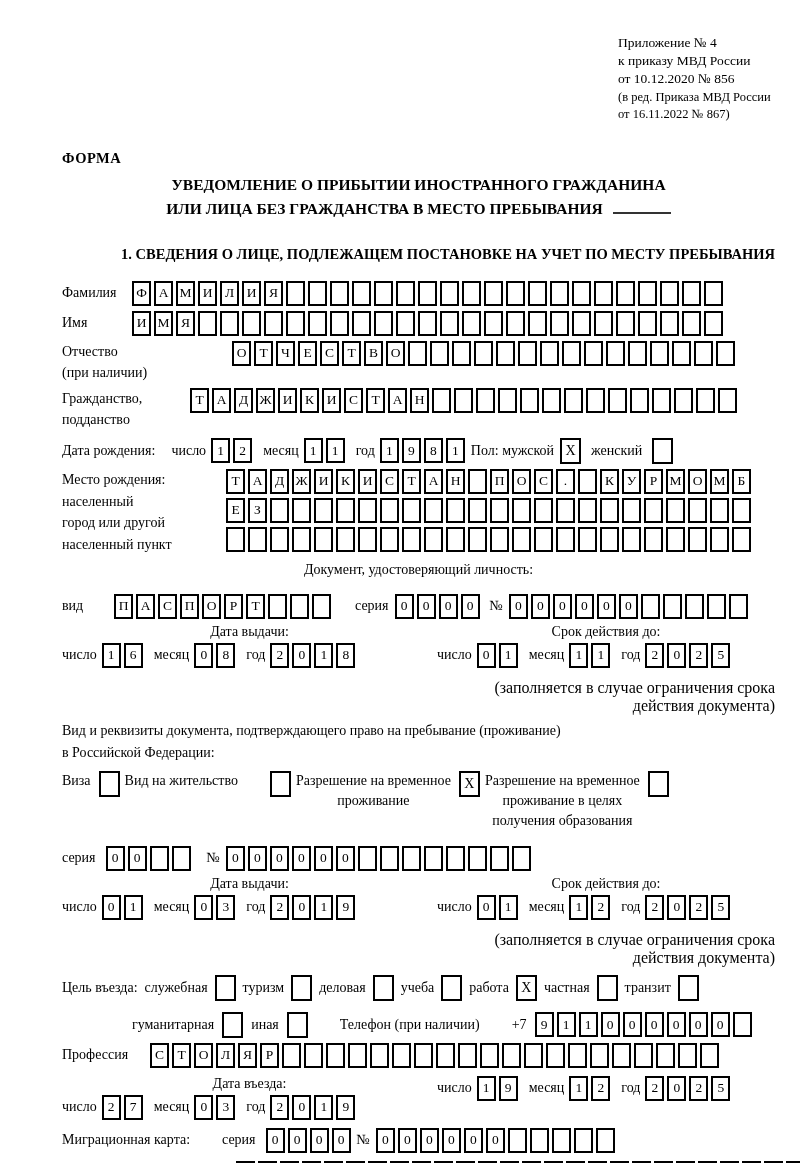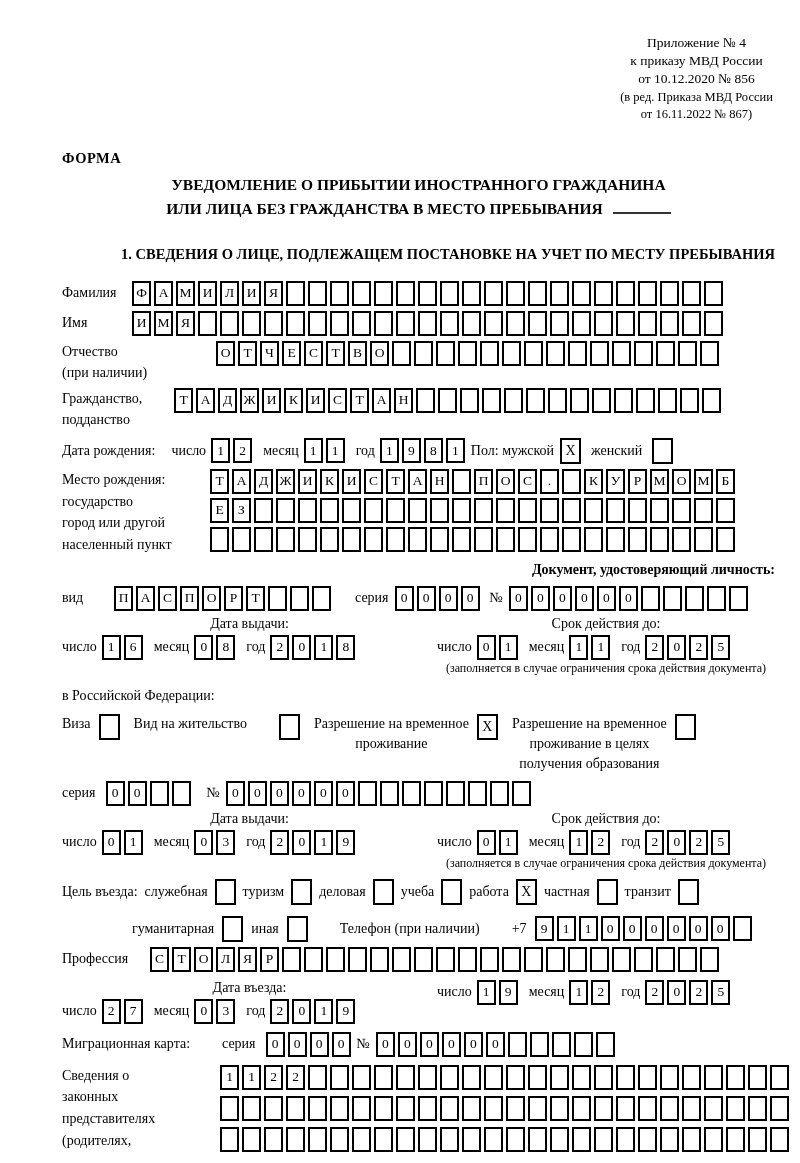--- a/index.html
+++ b/index.html
@@ -6,33 +6,33 @@
   html,body { background:#fff; }
   body {
     width:800px; height:1163px;
     font-family:"Liberation Serif","DejaVu Serif",serif;
     color:#000; font-size:14px;
     overflow:hidden;
   }
   .page { padding:34px 25px 10px 62px; }
 
   
-  .hdr-note { margin-left:556px; line-height:1.35; font-size:13.5px;text-align:center; }
+  .hdr-note { margin-left:556px; line-height:1.35; font-size:13.5px; }
   .hdr-note .small { font-size:12.5px; }
   .form-label { text-align:left; font-weight:bold; margin:28px 32px 6px 0; font-size:14.5px; letter-spacing:0.5px; }
 
   
   .title { text-align:center; font-weight:bold; font-size:15.5px; line-height:1.5; }
   .blank-line { display:inline-block; width:58px; border-bottom:2px solid #333; height:14px; margin-left:10px; }
 
   .section-title { font-weight:bold; font-size:14.5px; margin:26px 0 18px 0;text-align:right; }
 
   
   .row { display:flex; align-items:center; margin-bottom:5px; }
-  .row-top { align-items:flex-start; }
+  .row-top { align-items:flex-start;gap:16px; }
   .lbl { flex:none; }
   .lbl-2l { line-height:1.5; }
 
   .cells { display:flex; gap:3px; flex:none; }
   .cell {
     width:19px; height:25px; flex:none;
     border:2px solid #000;
     display:flex; align-items:center; justify-content:center;
     font-size:13.5px;
   }
@@ -42,27 +42,27 @@
     display:flex; align-items:center; justify-content:center;
     font-size:14px;
   }
 
   .dategrp { display:flex; align-items:center; gap:5px; }
   .dategrp .word { margin-left:6px; }
   .two-col { display:flex; margin-bottom:2px; }
   .col-l { width:375px; flex:none; }
   .col-r { flex:1; }
   .date-hdr { text-align:center; margin-bottom:3px; }
-  .note { font-size:12px; text-align:center; margin:1px 0 6px 0; }
-
-  .doc-hdr { text-align:right; font-weight:bold; margin:6px 0 8px 0; }
+  .note { font-size:16px; text-align:right; margin:11px 0 6px 0; }
+
+  .doc-hdr { text-align:center; font-weight:normal; margin:6px 0 16px 0; }
 
   .opt { display:flex; align-items:flex-start; gap:8px; }
   .opt .olbl { text-align:center; line-height:1.45; }
-  .opts-row { display:flex; align-items:flex-start; gap:14px; margin:10px 0 6px 0; }
+  .opts-row { display:flex; align-items:flex-start; gap:5px; margin:10px 0 14px 0; }
 
   .label-col { width:148px; flex:none; line-height:1.55; }
   .cells-stack { display:flex; flex-direction:column; gap:4px; }
 
   .mt4{margin-top:4px;} .mt8{margin-top:8px;}
   .gap6{width:6px;flex:none;} .gap10{width:10px;flex:none;} .gap16{width:16px;flex:none;} .gap24{width:24px;flex:none;}
 </style>
 </head>
 <body>
 
@@ -244,21 +244,21 @@
     <span class="cbox">X</span>
     <span class="gap10"></span>
     <span>женский</span>
     <span class="gap10"></span>
     <span class="cbox"></span>
   </div>
 
   <div class="row row-top mt4">
     <span class="label-col">
       <span>Место рождения:</span><br>
-      <span>государство</span><br>
+      <span>населенный</span><br>
       <span>город или другой</span><br>
       <span>населенный пункт</span>
     </span>
     <span class="cells-stack">
       <span class="cells">
           <span class="cell">Т</span>
           <span class="cell">А</span>
           <span class="cell">Д</span>
           <span class="cell">Ж</span>
           <span class="cell">И</span>
@@ -420,20 +420,21 @@
             <span class="cell">2</span>
             <span class="cell">0</span>
             <span class="cell">2</span>
             <span class="cell">5</span>
           </span>
       </div>
       <div class="note">(заполняется в случае ограничения срока действия документа)</div>
     </div>
   </div>
 
+  <div style="margin-top:2px;">Вид и реквизиты документа, подтверждающего право на пребывание (проживание)</div>
   <div style="margin-top:6px;">в Российской Федерации:</div>
 
   <div class="opts-row">
     <span class="opt">
       <span class="olbl">Виза</span>
       <span class="cbox"></span>
     </span>
     <span class="opt">
       <span class="olbl">Вид на жительство</span>
       <span class="gap16"></span>

